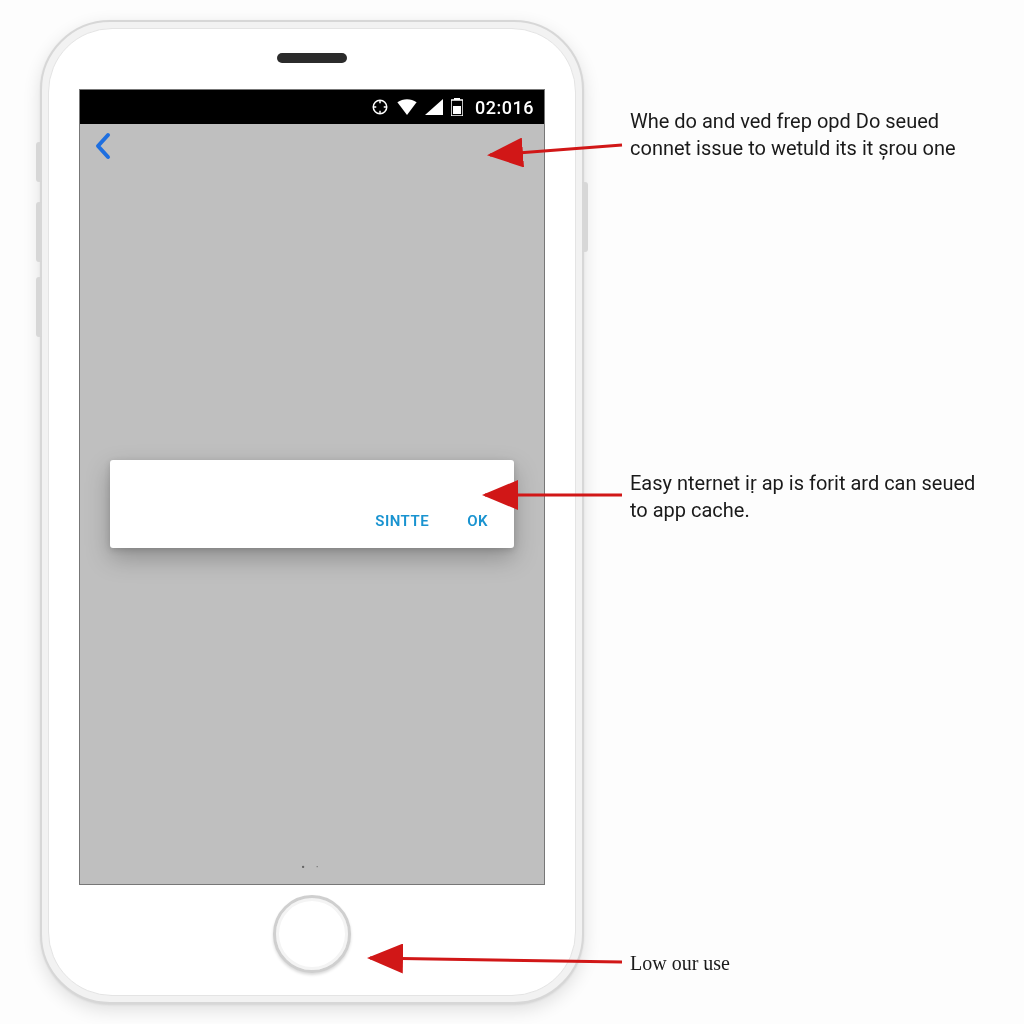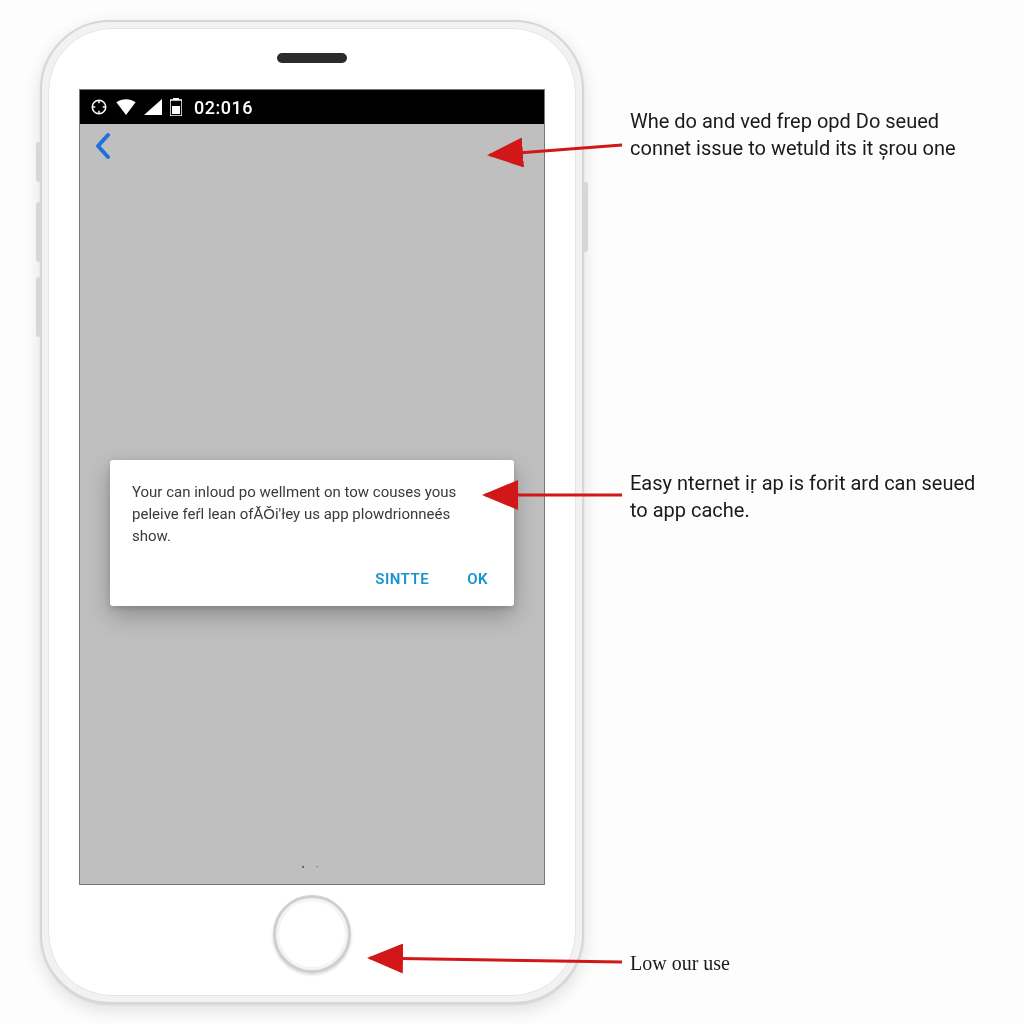--- a/index.html
+++ b/index.html
@@ -66,20 +66,21 @@
     overflow: hidden;
   }
 
   
   .statusbar {
     height: 34px;
     background: #000;
     color: #fff;
     display: flex;
     align-items: center;
+    justify-content: flex-end;
     gap: 8px;
     padding: 0 10px;
     font-size: 18px;
     font-weight: 500;
     letter-spacing: 0.5px;
   }
   .statusbar .ico { display: inline-flex; align-items: center; }
   .statusbar .clock { margin-left: 4px; }
 
   
@@ -110,21 +111,21 @@
   }
   .alert-text {
     font-size: 15px;
     line-height: 1.45;
     color: #3a3a3a;
   }
   .alert-actions {
     display: flex;
     justify-content: flex-end;
     gap: 30px;
-    margin-top: 17px;
+    margin-top: 24px;
   }
   .alert-actions .btn {
     color: #1993d0;
     font-weight: 600;
     font-size: 15px;
     letter-spacing: 0.5px;
     cursor: pointer;
     padding: 6px 4px;
   }
 
@@ -218,21 +219,20 @@
 
       <div class="navbar">
         <span class="back-chevron">
           <svg width="18" height="28" viewBox="0 0 18 28" fill="none" stroke="#1e6fe0" stroke-width="4" stroke-linecap="round" stroke-linejoin="round">
             <polyline points="14,3 4,14 14,25"></polyline>
           </svg>
         </span>
       </div>
 
       <div class="alert">
-        <div class="alert-text">Your can inloud po wellment on tow couses yous peleive feŕl lean ofĂǑi'łey us app plowdrionneés show.</div>
         <div class="alert-actions">
           <span class="btn">SINTTE</span>
           <span class="btn">OK</span>
         </div>
       </div>
 
       <div class="dots">• ·</div>
     </div>
 
     <div class="homebtn"></div>

